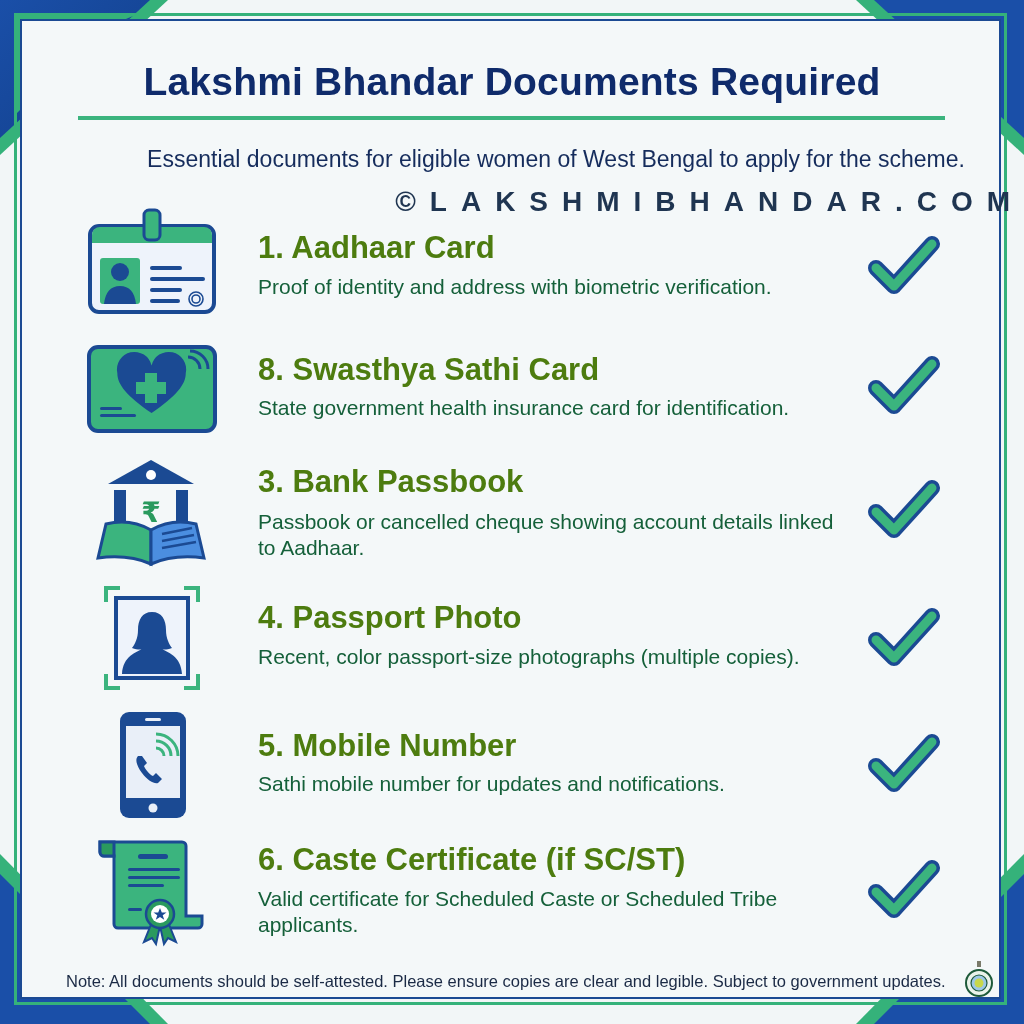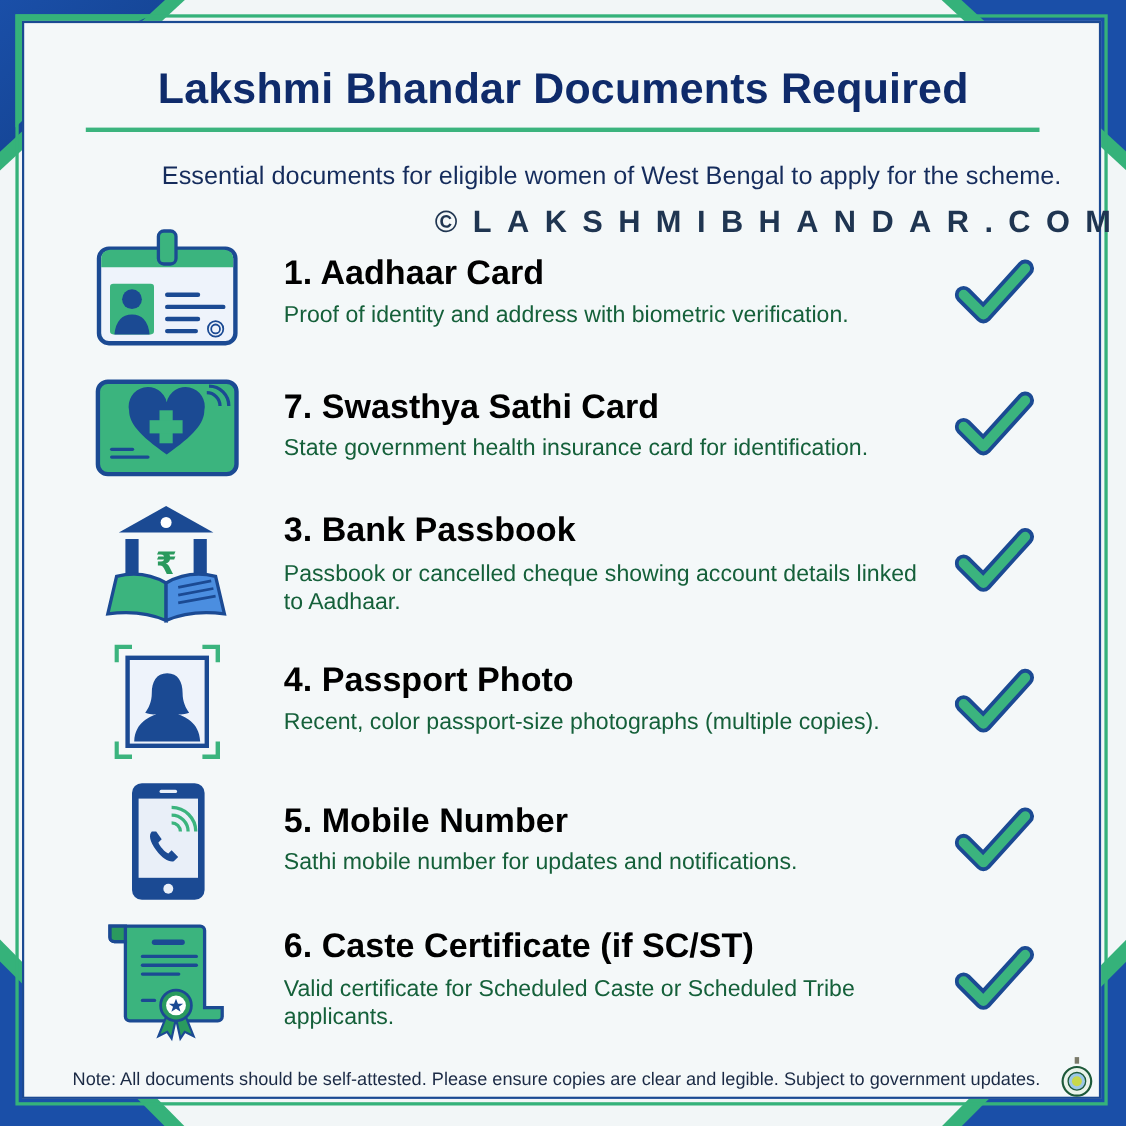--- a/index.html
+++ b/index.html
@@ -6,21 +6,21 @@
   body { width:1024px; height:1024px; position:relative; overflow:hidden; background:#f2f6f7; font-family:"Liberation Sans", sans-serif; }
   .corner { position:absolute; }
   .card { position:absolute; left:20px; top:19px; width:981px; height:980px; box-sizing:border-box; border:2px solid #1b4a93; background:#f4f8f9; }
   .card-outline-green { position:absolute; left:14px; top:13px; width:993px; height:992px; box-sizing:border-box; border:3px solid #35b27a; }
   .title { position:absolute; left:0; width:1024px; top:60px; text-align:center; font-size:39px; font-weight:bold; color:#0f2b6b; letter-spacing:0.2px; }
   .title-rule { position:absolute; left:78px; top:116px; width:867px; height:4px; background:#3bb47e; }
   .subtitle { position:absolute; left:0; width:1024px; top:146px; text-align:center; font-size:23px; color:#152c5c;padding-left:44px; }
   .watermark { position:absolute; left:0; width:1024px; top:186px; text-align:right; font-size:28px; font-weight:bold; color:#1f3551; letter-spacing:14px; }
   .item { position:absolute; left:0; width:1024px; }
   .item .icon { position:absolute; left:86px; }
-  .item .heading { position:absolute; left:258px; font-size:31px; font-weight:bold; color:#000000; white-space:nowrap; }
+  .item .heading { position:absolute; left:258px; font-size:31px; font-weight:bold; color:#4d7c0f; white-space:nowrap; }
   .item .desc { position:absolute; left:258px; width:600px; font-size:21px; line-height:26px; color:#15603a; }
   .item .check { position:absolute; left:868px; width:72px; height:64px; }
   .note { position:absolute; left:66px; top:972px; font-size:16.5px; color:#1b2a45; white-space:nowrap; }
   .seal { position:absolute; left:962px; top:960px; width:34px; height:38px; }
 </style>
 </head>
 <body>
 
 <svg class="corner" style="left:0;top:0" width="180" height="170" viewBox="0 0 180 170">
   <defs>
@@ -81,21 +81,21 @@
   <svg class="icon" style="top:343px" width="132" height="92" viewBox="0 0 132 92">
     <rect x="3" y="4" width="126" height="84" rx="9" fill="#3bb47e" stroke="#1b4a93" stroke-width="4"></rect>
     <path d="M66 76 C40 58 30 46 30 34 a14 14 0 0 1 36 -8 a14 14 0 0 1 36 8 C102 46 92 58 66 76z" fill="#1b4a93" transform="translate(0,-4) scale(0.95) translate(3,2)"></path>
     <rect x="59" y="30" width="12" height="30" fill="#3bb47e"></rect>
     <rect x="50" y="39" width="30" height="12" fill="#3bb47e"></rect>
     <path d="M102 14 a12 12 0 0 1 12 12" fill="none" stroke="#1b4a93" stroke-width="3"></path>
     <path d="M104 8 a18 18 0 0 1 18 18" fill="none" stroke="#1b4a93" stroke-width="3"></path>
     <rect x="14" y="64" width="22" height="3" rx="1.5" fill="#1b4a93"></rect>
     <rect x="14" y="71" width="36" height="3" rx="1.5" fill="#1b4a93"></rect>
   </svg>
-  <div class="heading" style="top:352px">7. Swasthya Sathi Card</div>
+  <div class="heading" style="top:352px">8. Swasthya Sathi Card</div>
   <div class="desc" style="top:395px">State government health insurance card for identification.</div>
   <svg class="check" style="top:352px" viewBox="0 0 72 64">
     <path d="M8 36 L26 54 L64 12" fill="none" stroke="#1b4a93" stroke-width="16" stroke-linecap="round" stroke-linejoin="round"></path>
     <path d="M8 36 L26 54 L64 12" fill="none" stroke="#3bb47e" stroke-width="9" stroke-linecap="round" stroke-linejoin="round"></path>
   </svg>
 </div>
 
 <div class="item" style="top:0">
   <svg class="icon" style="top:458px;left:94px" width="114" height="110" viewBox="0 0 114 110">
     <polygon points="57,2 100,26 14,26" fill="#1b4a93"></polygon>

